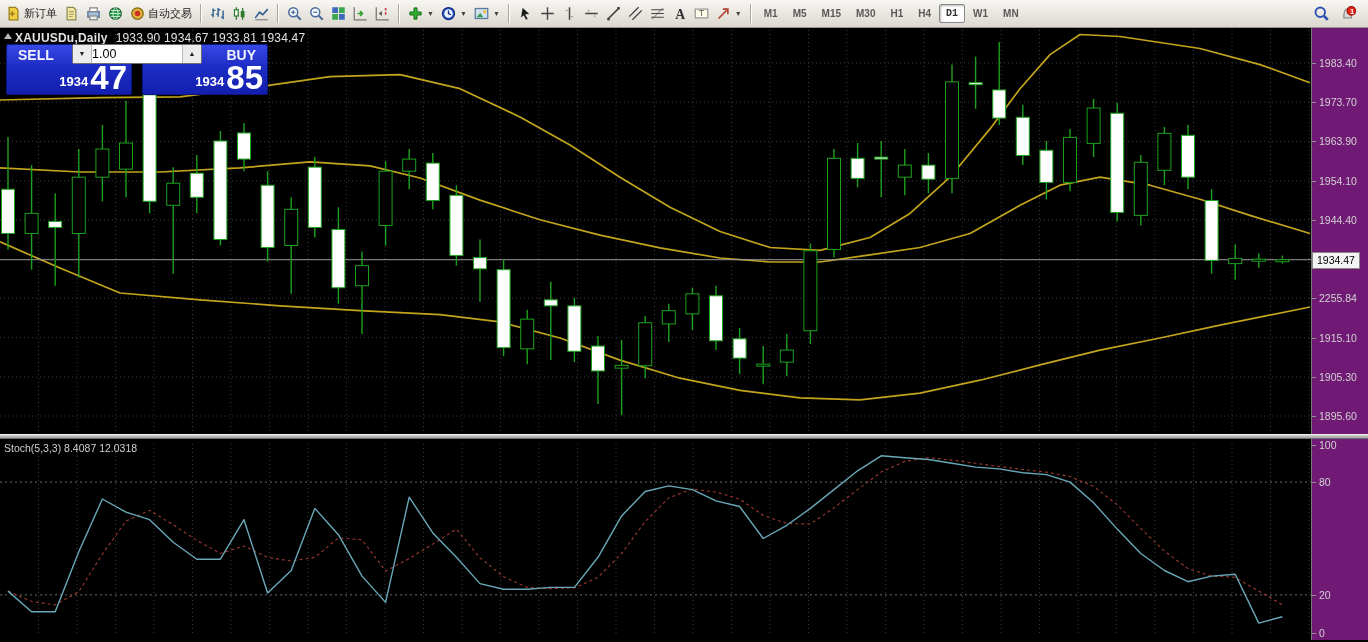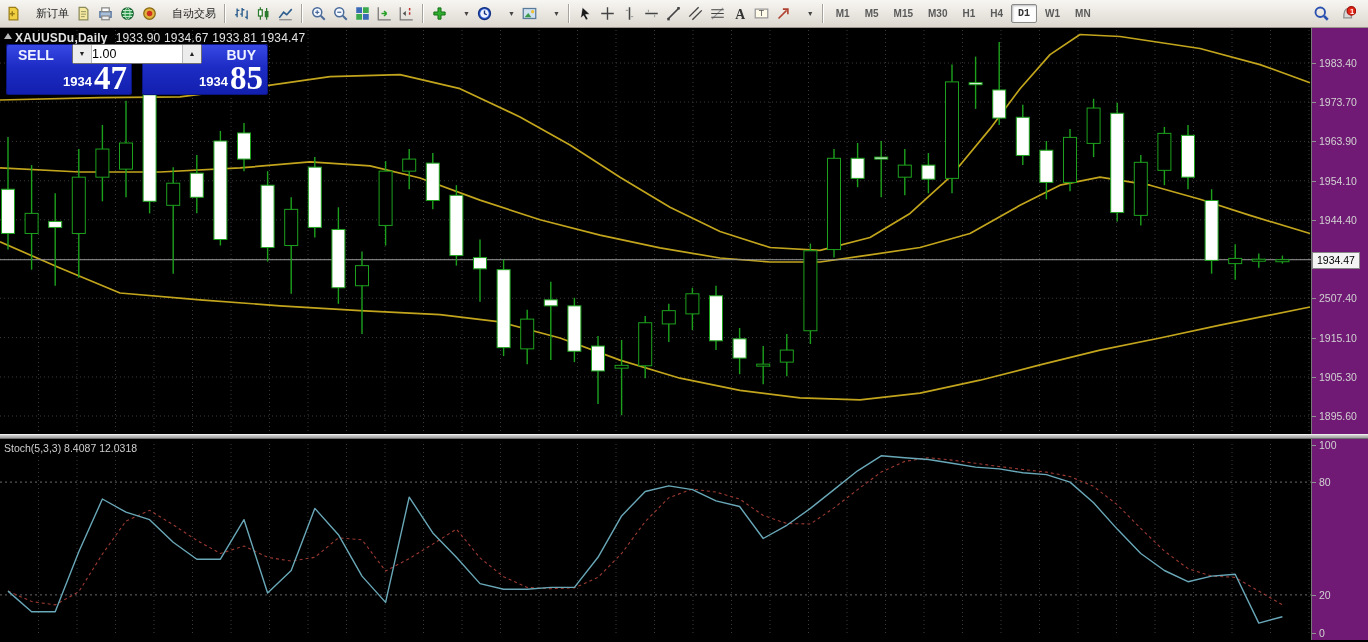--- a/index.html
+++ b/index.html
@@ -2,21 +2,21 @@
 <html><head>
 <meta charset="utf-8">
 <style>
   html,body{margin:0;padding:0;background:#000;font-family:"Liberation Sans",sans-serif;}
   .window{position:relative;width:1368px;height:642px;overflow:hidden;background:#000;}
 
   
   .toolbar{position:absolute;top:0;left:0;width:1368px;height:28px;box-sizing:border-box;
     background:linear-gradient(#f8f6f2,#dcd8d0);border-bottom:1px solid #9a968e;
     display:flex;align-items:center;padding:0 3px;gap:1px;z-index:20;}
-  .tb-item{display:flex;align-items:center;gap:15px;padding:2px 3px;border-radius:2px;
+  .tb-item{display:flex;align-items:center;gap:3px;padding:2px 3px;border-radius:2px;
     font-size:11px;color:#222;white-space:nowrap;cursor:default;}
   .tb-item svg{display:block;}
   .tb-sep{width:0;height:19px;border-left:1px solid #a8a49c;border-right:1px solid #fff;margin:0 4px;}
   .tb-dd{font-size:7px;color:#444;margin-left:1px;}
   .tf{font-size:10px;font-weight:bold;color:#5a5a5a;padding:3px 6px;border:1px solid transparent;border-radius:2px;}
   .tf.active{background:#fdfdfd;border:1px solid #8a8a8a;color:#333;box-shadow:inset 1px 1px 2px #bbb;font-family:Liberation Mono, monospace;}
   .tb-right{margin-left:auto;display:flex;align-items:center;gap:6px;padding-right:6px;}
 
   
   svg.pane{position:absolute;left:0;background:#000;}
@@ -40,21 +40,21 @@
 
   
   .trade{position:absolute;left:6px;top:44px;width:262px;height:51px;z-index:10;}
   .tp-btn{position:absolute;top:0;height:51px;width:126px;border-radius:3px;color:#fff;
     background:linear-gradient(#3a4ae6,#1d2cc4 45%,#121fae);box-shadow:inset 0 0 0 1px #0c1680;}
   .tp-btn.sell{left:0;} .tp-btn.buy{right:0;}
   .tp-name{position:absolute;top:3px;font-size:14px;font-weight:bold;color:#eef1ff;}
   .sell .tp-name{left:12px;} .buy .tp-name{right:12px;}
   .tp-price{position:absolute;bottom:1px;right:5px;display:flex;align-items:flex-end;}
   .tp-small{font-size:13px;font-weight:bold;margin-bottom:5px;}
-  .tp-big{font-size:33px;font-weight:bold;line-height:32px;margin-left:2px;font-family:Liberation Serif, serif;}
+  .tp-big{font-size:33px;font-weight:bold;line-height:32px;margin-left:2px;}
   .vol{position:absolute;left:66px;top:0;width:130px;height:20px;background:#fff;
     border:1px solid #6e6e6e;border-radius:2px;display:flex;z-index:12;box-sizing:border-box;}
   .vol-btn{width:18px;text-align:center;font-size:7px;line-height:18px;background:#ececec;color:#222;}
   .vol-btn.dn{border-right:1px solid #bbb;} .vol-btn.up{border-left:1px solid #bbb;}
   .vol-val{flex:1;text-align:left;padding-right:10px;font-size:12.5px;line-height:18px;color:#000;}
 </style>
 </head>
 <body>
 
 <div class="window">
@@ -556,21 +556,21 @@
       <div class="pa-label" style="top: 29px;">1983.40</div>
       <div class="pa-tick" style="top: 73.9989px;"></div>
       <div class="pa-label" style="top: 67.9989px;">1973.70</div>
       <div class="pa-tick" style="top: 113.4px;"></div>
       <div class="pa-label" style="top: 107.4px;">1963.90</div>
       <div class="pa-tick" style="top: 152.801px;"></div>
       <div class="pa-label" style="top: 146.801px;">1954.10</div>
       <div class="pa-tick" style="top: 191.8px;"></div>
       <div class="pa-label" style="top: 185.8px;">1944.40</div>
       <div class="pa-tick" style="top: 270.199px;"></div>
-      <div class="pa-label" style="top: 264.199px;">2507.40</div>
+      <div class="pa-label" style="top: 264.199px;">2255.84</div>
       <div class="pa-tick" style="top: 309.6px;"></div>
       <div class="pa-label" style="top: 303.6px;">1915.10</div>
       <div class="pa-tick" style="top: 349.001px;"></div>
       <div class="pa-label" style="top: 343.001px;">1905.30</div>
       <div class="pa-tick" style="top: 388px;"></div>
       <div class="pa-label" style="top: 382px;">1895.60</div>
       <div class="pa-tick" style="top: 416.5px;"></div>
       <div class="pa-label" style="top: 410.5px;">100</div>
       <div class="pa-tick" style="top: 454.1px;"></div>
       <div class="pa-label" style="top: 448.1px;">80</div>

